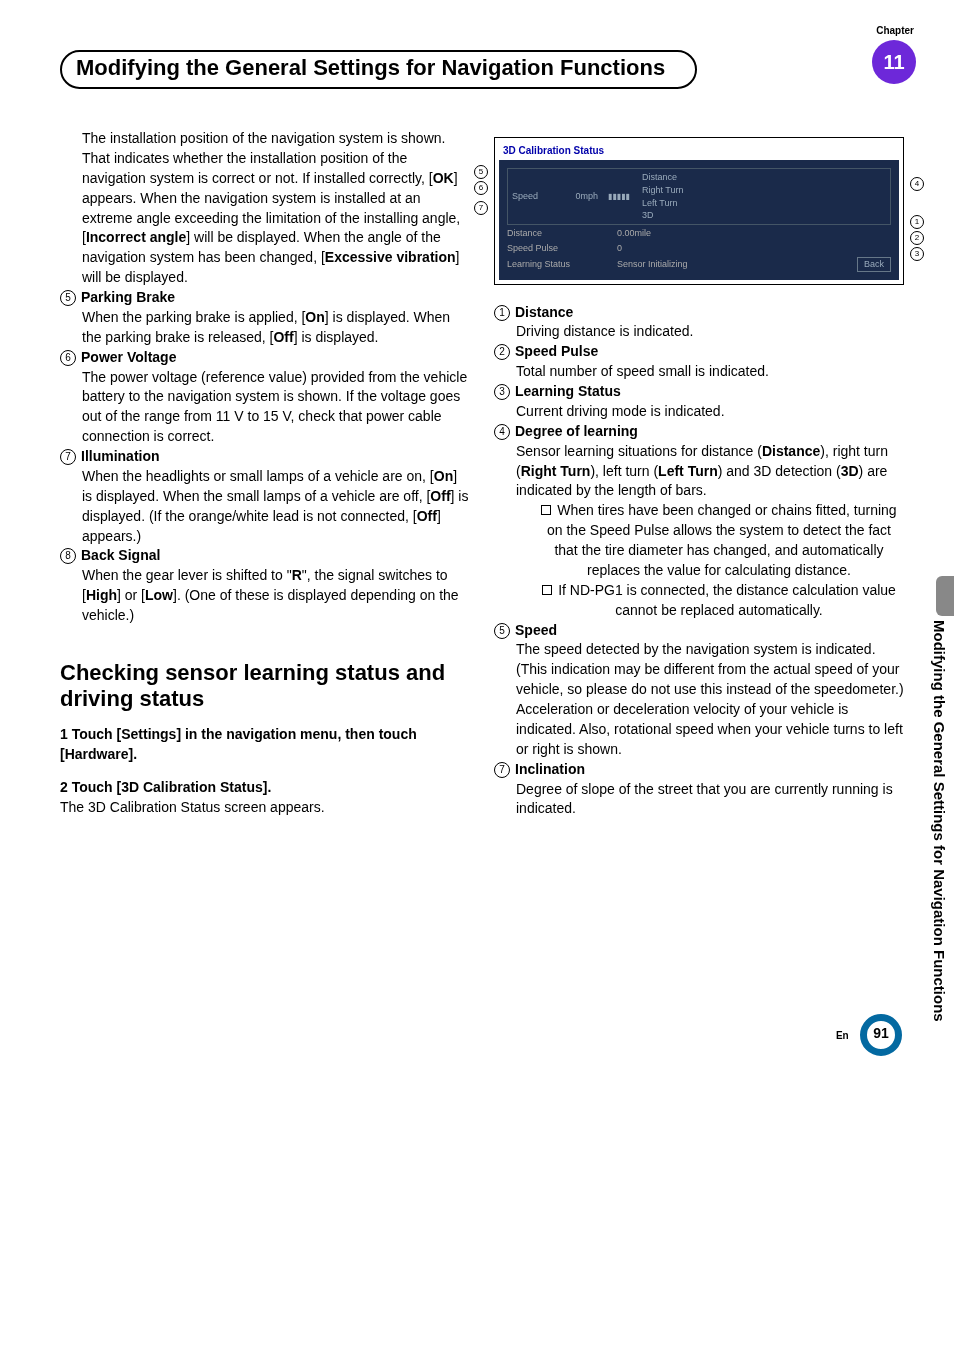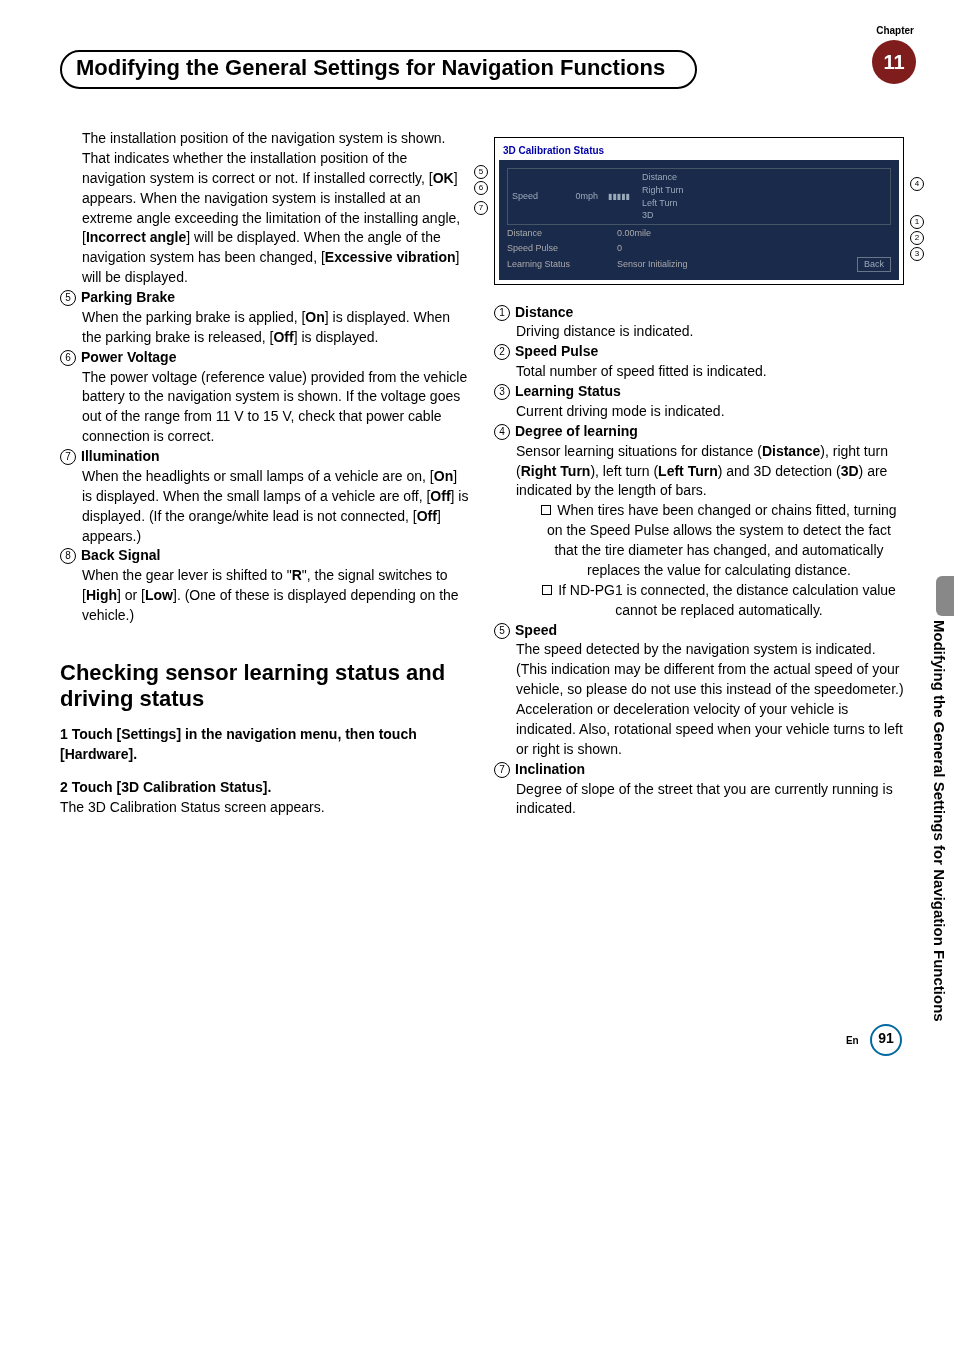--- a/index.html
+++ b/index.html
@@ -1,39 +1,39 @@
 <!DOCTYPE html>
 <html><head>
 <meta charset="utf-8">
 <style>
   html,body{margin:0;padding:0;background:#fff;font-family:Arial,Helvetica,sans-serif;color:#000;}
   .page{width:954px;height:1092px;position:relative;box-sizing:border-box;padding:30px 40px 30px 60px;}
   .header-row{position:relative;margin-top:20px;margin-bottom:40px;}
   .chapter-label{position:absolute;top:-25px;right:0;font-size:10px;font-weight:bold;}
-  .chapter-badge{position:absolute;top:-10px;right:-2px;width:44px;height:44px;border-radius:22px;background:#7f1d1d;color:#fff;font-weight:bold;font-size:20px;text-align:center;line-height:44px;}
+  .chapter-badge{position:absolute;top:-10px;right:-2px;width:44px;height:44px;border-radius:22px;background:#6d28d9;color:#fff;font-weight:bold;font-size:20px;text-align:center;line-height:44px;}
   .title-pill{display:inline-block;border:2px solid #000;border-radius:22px;padding:3px 30px 6px 14px;}
   .title-text{font-weight:bold;font-size:22px;}
   .cols{display:flex;gap:24px;}
   .col{width:410px;font-size:14px;line-height:1.42;}
   .indent{padding-left:22px;}
   .b{font-weight:bold;}
   .marker{display:inline-block;border:1px solid #000;border-radius:50%;width:14px;height:14px;line-height:13px;text-align:center;font-size:10px;margin-right:5px;vertical-align:1px;}
   .h2{font-weight:bold;font-size:22px;line-height:1.2;margin:34px 0 12px;}
   .step-b{font-weight:bold;}
   .sub-indent{padding-left:40px;text-align:center;}
   .figure{border:1px solid #000;padding:4px;margin:8px 0 18px;}
   .fig-title{font-size:10px;color:#00a;font-weight:bold;padding:2px 4px;}
   .fig-body{background:#1a2a4a;padding:6px 8px;color:#9ab;font-size:9px;position:relative;}
   .fig-row{display:flex;align-items:center;margin:2px 0;}
   .fig-label{color:#aaa;width:70px;}
   .fig-val{color:#aaa;margin-left:40px;}
   .side-tab{position:absolute;top:620px;right:6px;writing-mode:vertical-rl;font-weight:bold;font-size:15px;}
   .side-grip{position:absolute;top:576px;right:0;width:18px;height:40px;background:#888;border-radius:6px 0 0 6px;}
   .footer{position:absolute;bottom:36px;right:52px;font-size:12px;}
-  .pn{display:inline-block;border:2px solid #0369a1;border-radius:50%;width:28px;height:28px;line-height:24px;text-align:center;font-weight:bold;font-size:14px;margin-left:8px;vertical-align:middle;}
+  .pn{display:inline-block;border:7px solid #0369a1;border-radius:50%;width:28px;height:28px;line-height:24px;text-align:center;font-weight:bold;font-size:14px;margin-left:8px;vertical-align:middle;}
   .bullet{display:inline-block;width:10px;height:10px;border:1.5px solid #000;margin-right:6px;vertical-align:0px;box-sizing:border-box;}
   .call{display:inline-block;border:1px solid #000;border-radius:50%;width:12px;height:12px;line-height:11px;text-align:center;font-size:8px;color:#000;background:#fff;}
   .fig-wrap{position:relative;}
   .co-l{position:absolute;left:-20px;}
   .co-r{position:absolute;right:-20px;}
   .en{font-size:10px;font-weight:bold;vertical-align:middle;text-align:center;}
 </style>
 </head>
 <body>
 
@@ -116,21 +116,21 @@
                 <span style="margin-left:auto;border:1px solid #678;padding:0 6px;">Back</span>
               </div>
           </div>
         </div>
       </div>
 
       <div><span class="marker">1</span><span class="b">Distance</span></div>
       <div class="indent">Driving distance is indicated.</div>
 
       <div><span class="marker">2</span><span class="b">Speed Pulse</span></div>
-      <div class="indent">Total number of speed fitted is indicated.</div>
+      <div class="indent">Total number of speed small is indicated.</div>
 
       <div><span class="marker">3</span><span class="b">Learning Status</span></div>
       <div class="indent">Current driving mode is indicated.</div>
 
       <div><span class="marker">4</span><span class="b">Degree of learning</span></div>
       <div class="indent">
         <span>Sensor learning situations for distance (</span><span class="b">Distance</span><span>), right turn (</span><span class="b">Right Turn</span><span>), left turn (</span><span class="b">Left Turn</span><span>) and 3D detection (</span><span class="b">3D</span><span>) are indicated by the length of bars.</span>
       </div>
       <div class="sub-indent"><span class="bullet"></span><span>When tires have been changed or chains fitted, turning on the Speed Pulse allows the system to detect the fact that the tire diameter has changed, and automatically replaces the value for calculating distance.</span></div>
       <div class="sub-indent"><span class="bullet"></span><span>If ND-PG1 is connected, the distance calculation value cannot be replaced automatically.</span></div>

